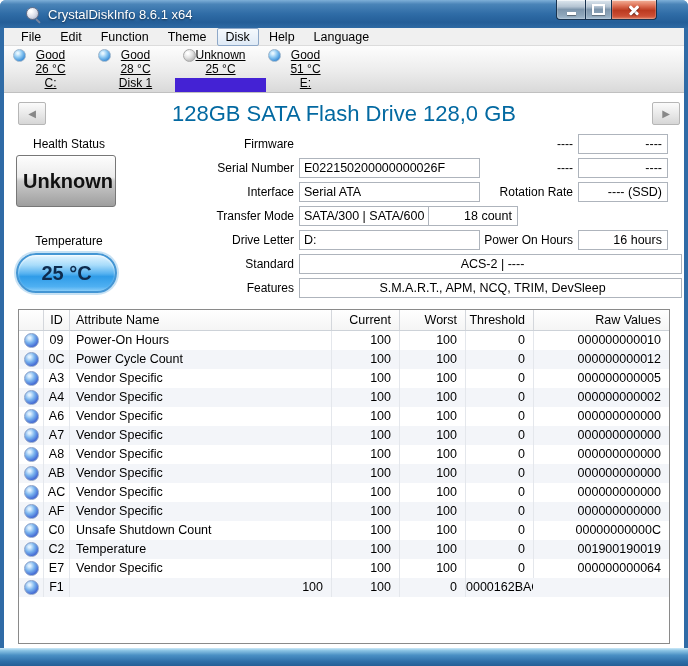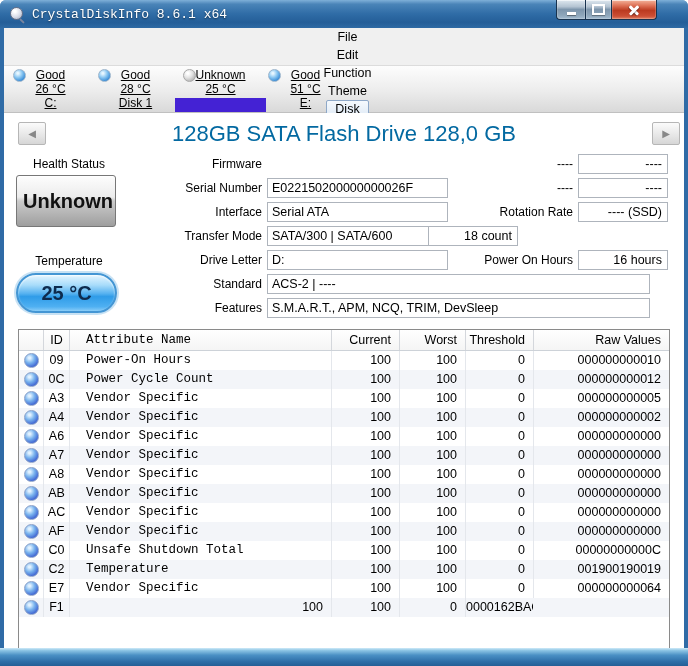--- a/index.html
+++ b/index.html
@@ -3,22 +3,22 @@
 <meta charset="utf-8">
 <style>
   html,body{margin:0;padding:0;}
   body{width:688px;height:666px;overflow:hidden;background:#fff;
        font-family:"Liberation Sans",sans-serif;color:#000;}
   .window{position:relative;width:688px;height:666px;overflow:hidden;
     border-radius:6px 6px 0 0;
     background:linear-gradient(180deg,#5b94c4 0px,#2f6ba6 30px,#2f6ba6 100%);}
   
   .titlebar{position:absolute;top:0;left:0;right:0;height:28px;display:flex;align-items:center;
-    padding-left:10px;box-sizing:border-box;
-    background:linear-gradient(180deg,#7fb0d8 0%,#4a84b8 15%,#2f6ca6 50%,#245e98 80%,#2e6aa4 100%);font-family:Liberation Mono, monospace;}
+    padding-left:26px;box-sizing:border-box;
+    background:linear-gradient(180deg,#7fb0d8 0%,#4a84b8 15%,#2f6ca6 50%,#245e98 80%,#2e6aa4 100%);}
   .app-icon{width:15px;height:15px;position:relative;flex:0 0 auto;}
   .app-icon .disc{position:absolute;left:0;top:0;width:11px;height:11px;border-radius:50%;
     background:radial-gradient(circle at 35% 30%,#ffffff 10%,#d8dce8 55%,#9aa2b8 100%);
     border:1px solid #6a7288;}
   .app-icon .handle{position:absolute;right:0;bottom:0;width:6px;height:2px;background:#7a86a0;
     transform:rotate(45deg);border-radius:1px;}
   .title-text{color:#fff;font-size:13px;margin-left:7px;text-shadow:0 1px 2px rgba(0,0,0,.55);}
   .caption-buttons{position:absolute;top:0;right:31px;display:flex;}
   .cap-btn{height:20px;box-sizing:border-box;border:1px solid #17324e;border-top:none;
     display:flex;align-items:center;justify-content:center;cursor:pointer;
@@ -33,22 +33,22 @@
   .g-close{position:relative;width:14px;height:14px;}
   .g-close::before,.g-close::after{content:"";position:absolute;left:1px;top:6px;width:12px;height:2.6px;
     background:#fff;border-radius:1px;box-shadow:0 1px 1px rgba(0,0,0,.35);}
   .g-close::before{transform:rotate(45deg);}
   .g-close::after{transform:rotate(-45deg);}
   
   .client{position:absolute;top:28px;left:4px;right:4px;bottom:18px;background:#fff;overflow:hidden;}
   .bottom-strip{position:absolute;left:0;right:0;bottom:0;height:18px;
     background:linear-gradient(180deg,#cfeaf8 0%,#8cc4e4 14%,#4a90c4 40%,#2e6ea8 75%,#245e96 100%);}
   
-  .menubar{height:38px;background:#f0f0f0;border-bottom:1px solid #dcdcdc;display:flex;
-    align-items:center;padding-left:8px;font-size:12.5px;box-sizing:border-box;flex-direction:column;}
+  .menubar{height:18px;background:#f0f0f0;border-bottom:1px solid #dcdcdc;display:flex;
+    align-items:center;padding-left:8px;font-size:12.5px;box-sizing:border-box;}
   .menu-item{padding:2px 9px;margin-right:1px;cursor:default;}
   .menu-item.selected{border:1px solid #8ea8c8;border-radius:2px;padding:1px 8px;
     background:linear-gradient(180deg,#f5f9fd,#dfeaf6);}
   
   .drivebar{height:47px;box-sizing:border-box;padding:2px 0 0 4px;display:flex;
     background:linear-gradient(180deg,#fdfdfd 0%,#ececec 55%,#d9d9d9 100%);
     border-bottom:1px solid #c0c0c0;font-size:12px;}
   .drive-item{position:relative;width:85px;height:44px;text-align:center;cursor:pointer;}
   .drive-item div{height:14px;line-height:14px;text-decoration:underline;}
   .orb{border-radius:50%;display:inline-block;}
@@ -78,41 +78,41 @@
   .temp-pill{position:absolute;left:12px;top:160px;width:101px;height:40px;cursor:pointer;
     border-radius:20px;border:2px solid #4496d4;
     background:linear-gradient(180deg,#e4f5ff 0%,#a8dcfa 28%,#55b1f0 52%,#2f9ce8 60%,#4fb0f2 88%,#86ccf8 100%);
     box-shadow:0 0 0 2px #c8e2f4,inset 0 1px 2px rgba(255,255,255,.8);
     font-size:20px;font-weight:bold;color:#0d2b4e;font-family:inherit;
     display:flex;align-items:center;justify-content:center;}
   .field-row{position:absolute;height:20px;display:flex;}
   .field-row.left{left:58px;}
   .field-row.right{left:424px;}
   .f-label{line-height:20px;text-align:right;padding-right:5px;white-space:nowrap;}
-  .field-row.left .f-label{width:200px;}
+  .field-row.left .f-label{width:200px;padding-left:32px;}
   .field-row.right .f-label{width:145px;}
   .f-box{box-sizing:border-box;height:20px;border:1px solid #aeb4bc;background:#fff;
     line-height:18px;font-size:12.5px;padding-left:4px;white-space:nowrap;overflow:hidden;}
   .field-row.left .f-box{width:181px;}
-  .field-row.left.wide .f-box{width:383px;}
+  .field-row.left.wide .f-box{width:383px;text-align:center;}
   .field-row.right .f-box{width:90px;text-align:right;padding:0 5px 0 0;}
   
   .smart-table{height:335px;margin:0 14px;box-sizing:border-box;border:1px solid #8a8a8a;
     background:#fff;overflow:hidden;}
   .t-row{display:grid;grid-template-columns:24px 26px 262px 68px 66px 68px 136px;
     height:19px;line-height:19px;font-size:12.5px;}
   .t-row.t-header{height:20px;line-height:20px;background:linear-gradient(#ffffff,#f5f5f5);
     border-bottom:1px solid #cdd2d8;}
   .t-row.alt{background:#f3f5f9;}
   .t-row > div{overflow:hidden;white-space:nowrap;box-sizing:border-box;}
   .t-row > div + div{border-left:1px solid #e4e7ec;}
   .t-header > div + div{border-left-color:#d4d7dc;}
   .c0{display:flex;align-items:center;justify-content:center;}
   .c1{text-align:center;}
-  .c2{padding-left:16px;text-align:left;font-family:Liberation Mono, monospace;}
+  .c2{padding-left:6px;text-align:left;}
   .c3,.c4,.c5,.c6{text-align:right;padding-right:8px;}
   .t-orb{width:15px;height:15px;
     background:radial-gradient(circle at 35% 30%,#e2f2ff 8%,#7ab4ee 40%,#4168d4 75%,#2f46b4 100%);
     border:1px solid #8aa0c8;box-sizing:border-box;}
 </style>
 </head>
 <body>
 
 <div class="window">
   <div class="titlebar">
@@ -353,21 +353,21 @@
           <div class="c3">100</div>
           <div class="c4">100</div>
           <div class="c5">0</div>
           <div class="c6">000000000000</div>
         </div>
         <div class="t-row">
           <div class="c0">
             <span class="orb t-orb"></span>
           </div>
           <div class="c1">C0</div>
-          <div class="c2">Unsafe Shutdown Total</div>
+          <div class="c2">Unsafe Shutdown Count</div>
           <div class="c3">100</div>
           <div class="c4">100</div>
           <div class="c5">0</div>
           <div class="c6">00000000000C</div>
         </div>
         <div class="t-row alt">
           <div class="c0">
             <span class="orb t-orb"></span>
           </div>
           <div class="c1">C2</div>

